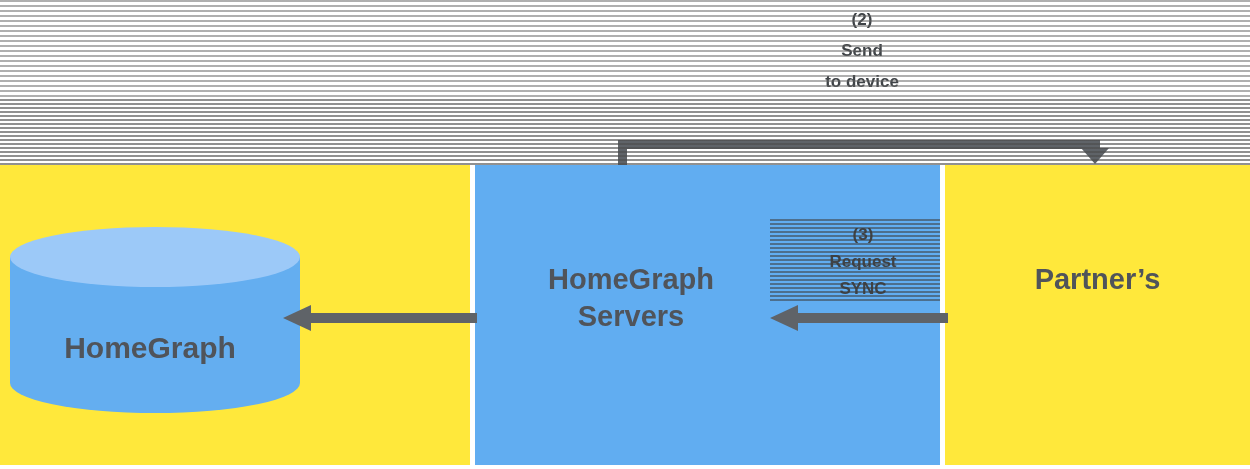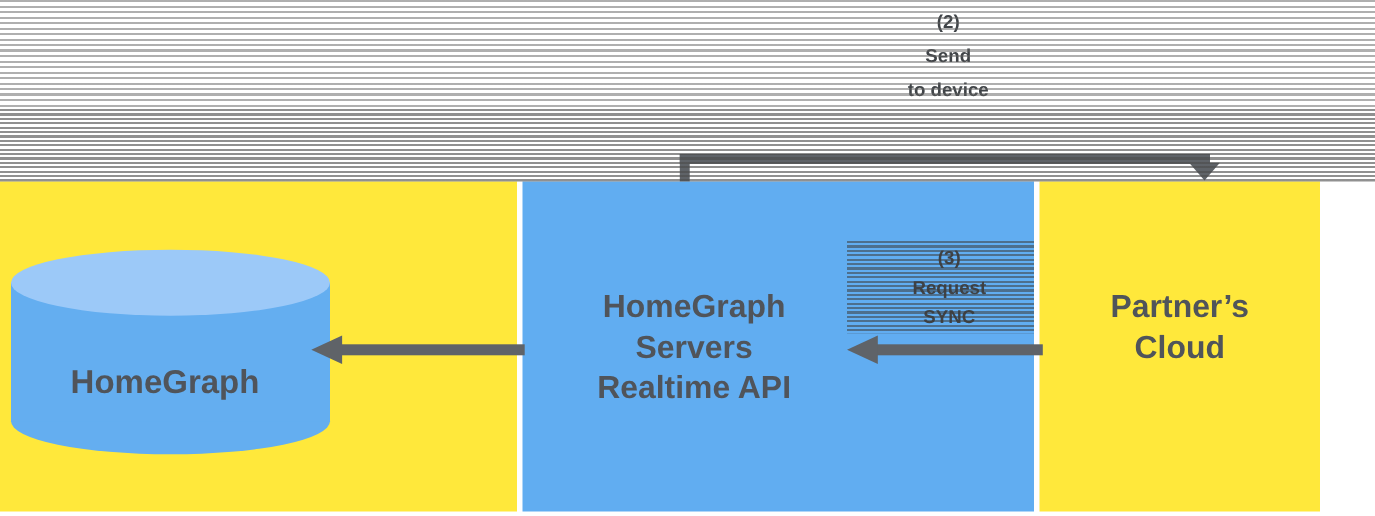--- a/index.html
+++ b/index.html
@@ -28,21 +28,21 @@
   }
   .stripes-b{
     position:absolute;left:0;top:99px;width:100%;height:66px;z-index:2;pointer-events:none;
     background:repeating-linear-gradient(180deg,rgba(76,76,76,.62) 0px,rgba(76,76,76,.62) 2px,transparent 2px,transparent 4px);
   }
 
   
   .panel{position:absolute;top:165px;height:300px;}
   .panel-left{left:0;width:470px;background:var(--panel_yellow,#FFE83B);}
   .panel-mid{left:475px;width:465px;background:var(--panel_blue,#61ADF1);}
-  .panel-right{left:945px;width:255px;background:var(--panel_yellow,#FFE83B);}
+  .panel-right{left:945px;width:305px;background:var(--panel_yellow,#FFE83B);}
 
   .big-label{font-size:29px;font-weight:700;color:var(--text_dark,#50545A);text-align:center;line-height:37px;}
   .homegraph-label{position:absolute;left:0;top:165px;width:300px;font-size:30px;line-height:36px;}
   .service-label{position:absolute;left:0;top:96px;width:312px;}
   .partner-label{position:absolute;left:0;top:96px;width:100%;}
 
   .cylinder{position:absolute;left:5px;top:60px;}
   .cyl-body{fill:var(--cylinder_body,#64AEF0);}
   .cyl-top{fill:var(--cylinder_top,#9CC9F8);}
 
@@ -90,34 +90,32 @@
       <rect x="5" y="32" width="290" height="126" class="cyl-body"></rect>
       <ellipse cx="150" cy="32" rx="145" ry="30" class="cyl-top"></ellipse>
     </svg>
     <div class="big-label homegraph-label">HomeGraph</div>
   </div>
 
   <div class="panel panel-mid">
     <div class="big-label service-label">
       <div>HomeGraph</div>
       <div>Servers</div>
-      <div>Realtime API</div>
     </div>
     <div class="sync-label">
       <div>(3)</div>
       <div>Request</div>
       <div>SYNC</div>
     </div>
     <div class="sync-stripes"></div>
   </div>
 
   <div class="panel panel-right">
     <div class="big-label partner-label">
       <div>Partner’s</div>
-      <div>Cloud</div>
     </div>
   </div>
 
   <div class="arrow arrow-left">
     <div class="shaft"></div>
     <div class="head"></div>
   </div>
 
   <div class="arrow arrow-right">
     <div class="shaft"></div>

